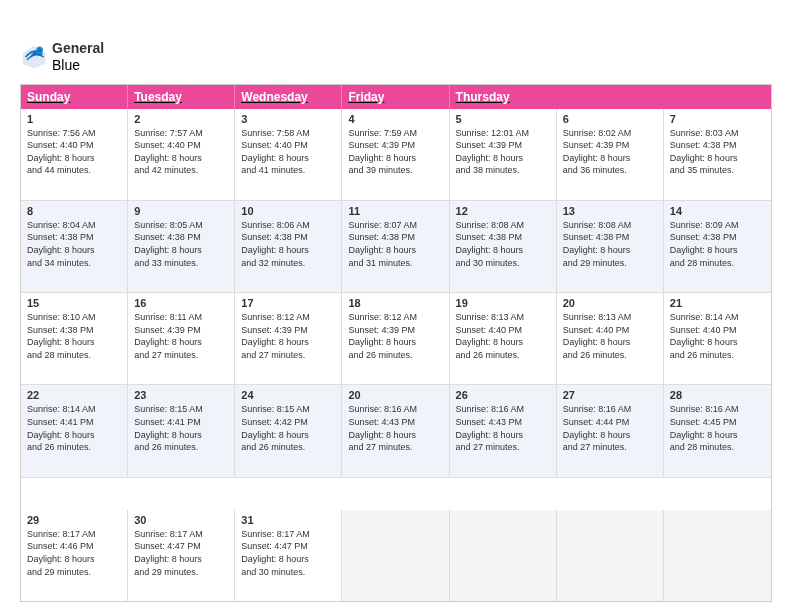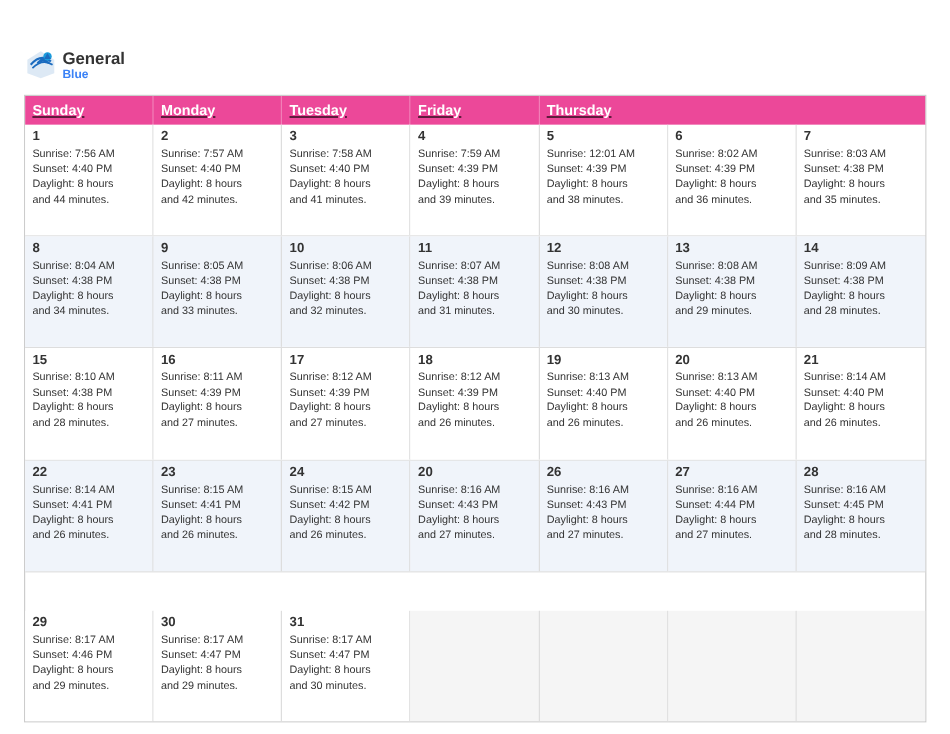--- a/index.html
+++ b/index.html
@@ -112,34 +112,34 @@
     <div class="logo">
       <svg class="logo-icon" viewBox="0 0 40 40">
         <polygon points="20,4 36,14 36,30 20,36 4,30 4,14" fill="#1a6bbf" opacity="0.15"></polygon>
         <path d="M8 20 Q20 6 32 16 Q24 10 16 18 Q22 12 30 18" fill="none" stroke="#1a6bbf" stroke-width="2.5"></path>
         <path d="M10 24 Q22 12 34 20" fill="none" stroke="#1a6bbf" stroke-width="2"></path>
         <circle cx="28" cy="10" r="5" fill="#1a9bdc"></circle>
         <polygon points="28,6 32,13 24,13" fill="#1a6bbf"></polygon>
       </svg>
       <div>
         <div style="font-size:14px;font-weight:bold;color:#333;line-height:1.2;">General</div>
-        <div style="font-size:10px;font-weight:bold;color:#3b82f6;line-height:1.2;">Blue</div>
+        <div style="font-size:14px;font-weight:normal;color:#000000;line-height:1.2;">Blue</div>
       </div>
     </div>
     <div class="title-section">
       <div class="main-title"></div>
       <div class="subtitle"></div>
     </div>
   </div>
 
   <div class="calendar">
     <div class="cal-header">
     <div class="cal-header-cell">Sunday</div>
-        <div class="cal-header-cell">Monday</div>
         <div class="cal-header-cell">Tuesday</div>
+        <div class="cal-header-cell">Wednesday</div>
         <div class="cal-header-cell">Friday</div>
         <div class="cal-header-cell">Thursday</div>
       </div>
     <div class="cal-body">
     <div class="cal-row">
           <div class="cal-cell">
             <span class="day-num">1</span>
             <span class="cell-line">Sunrise: 7:56 AM</span>
             <span class="cell-line">Sunset: 4:40 PM</span>
             <span class="cell-line">Daylight: 8 hours</span>

